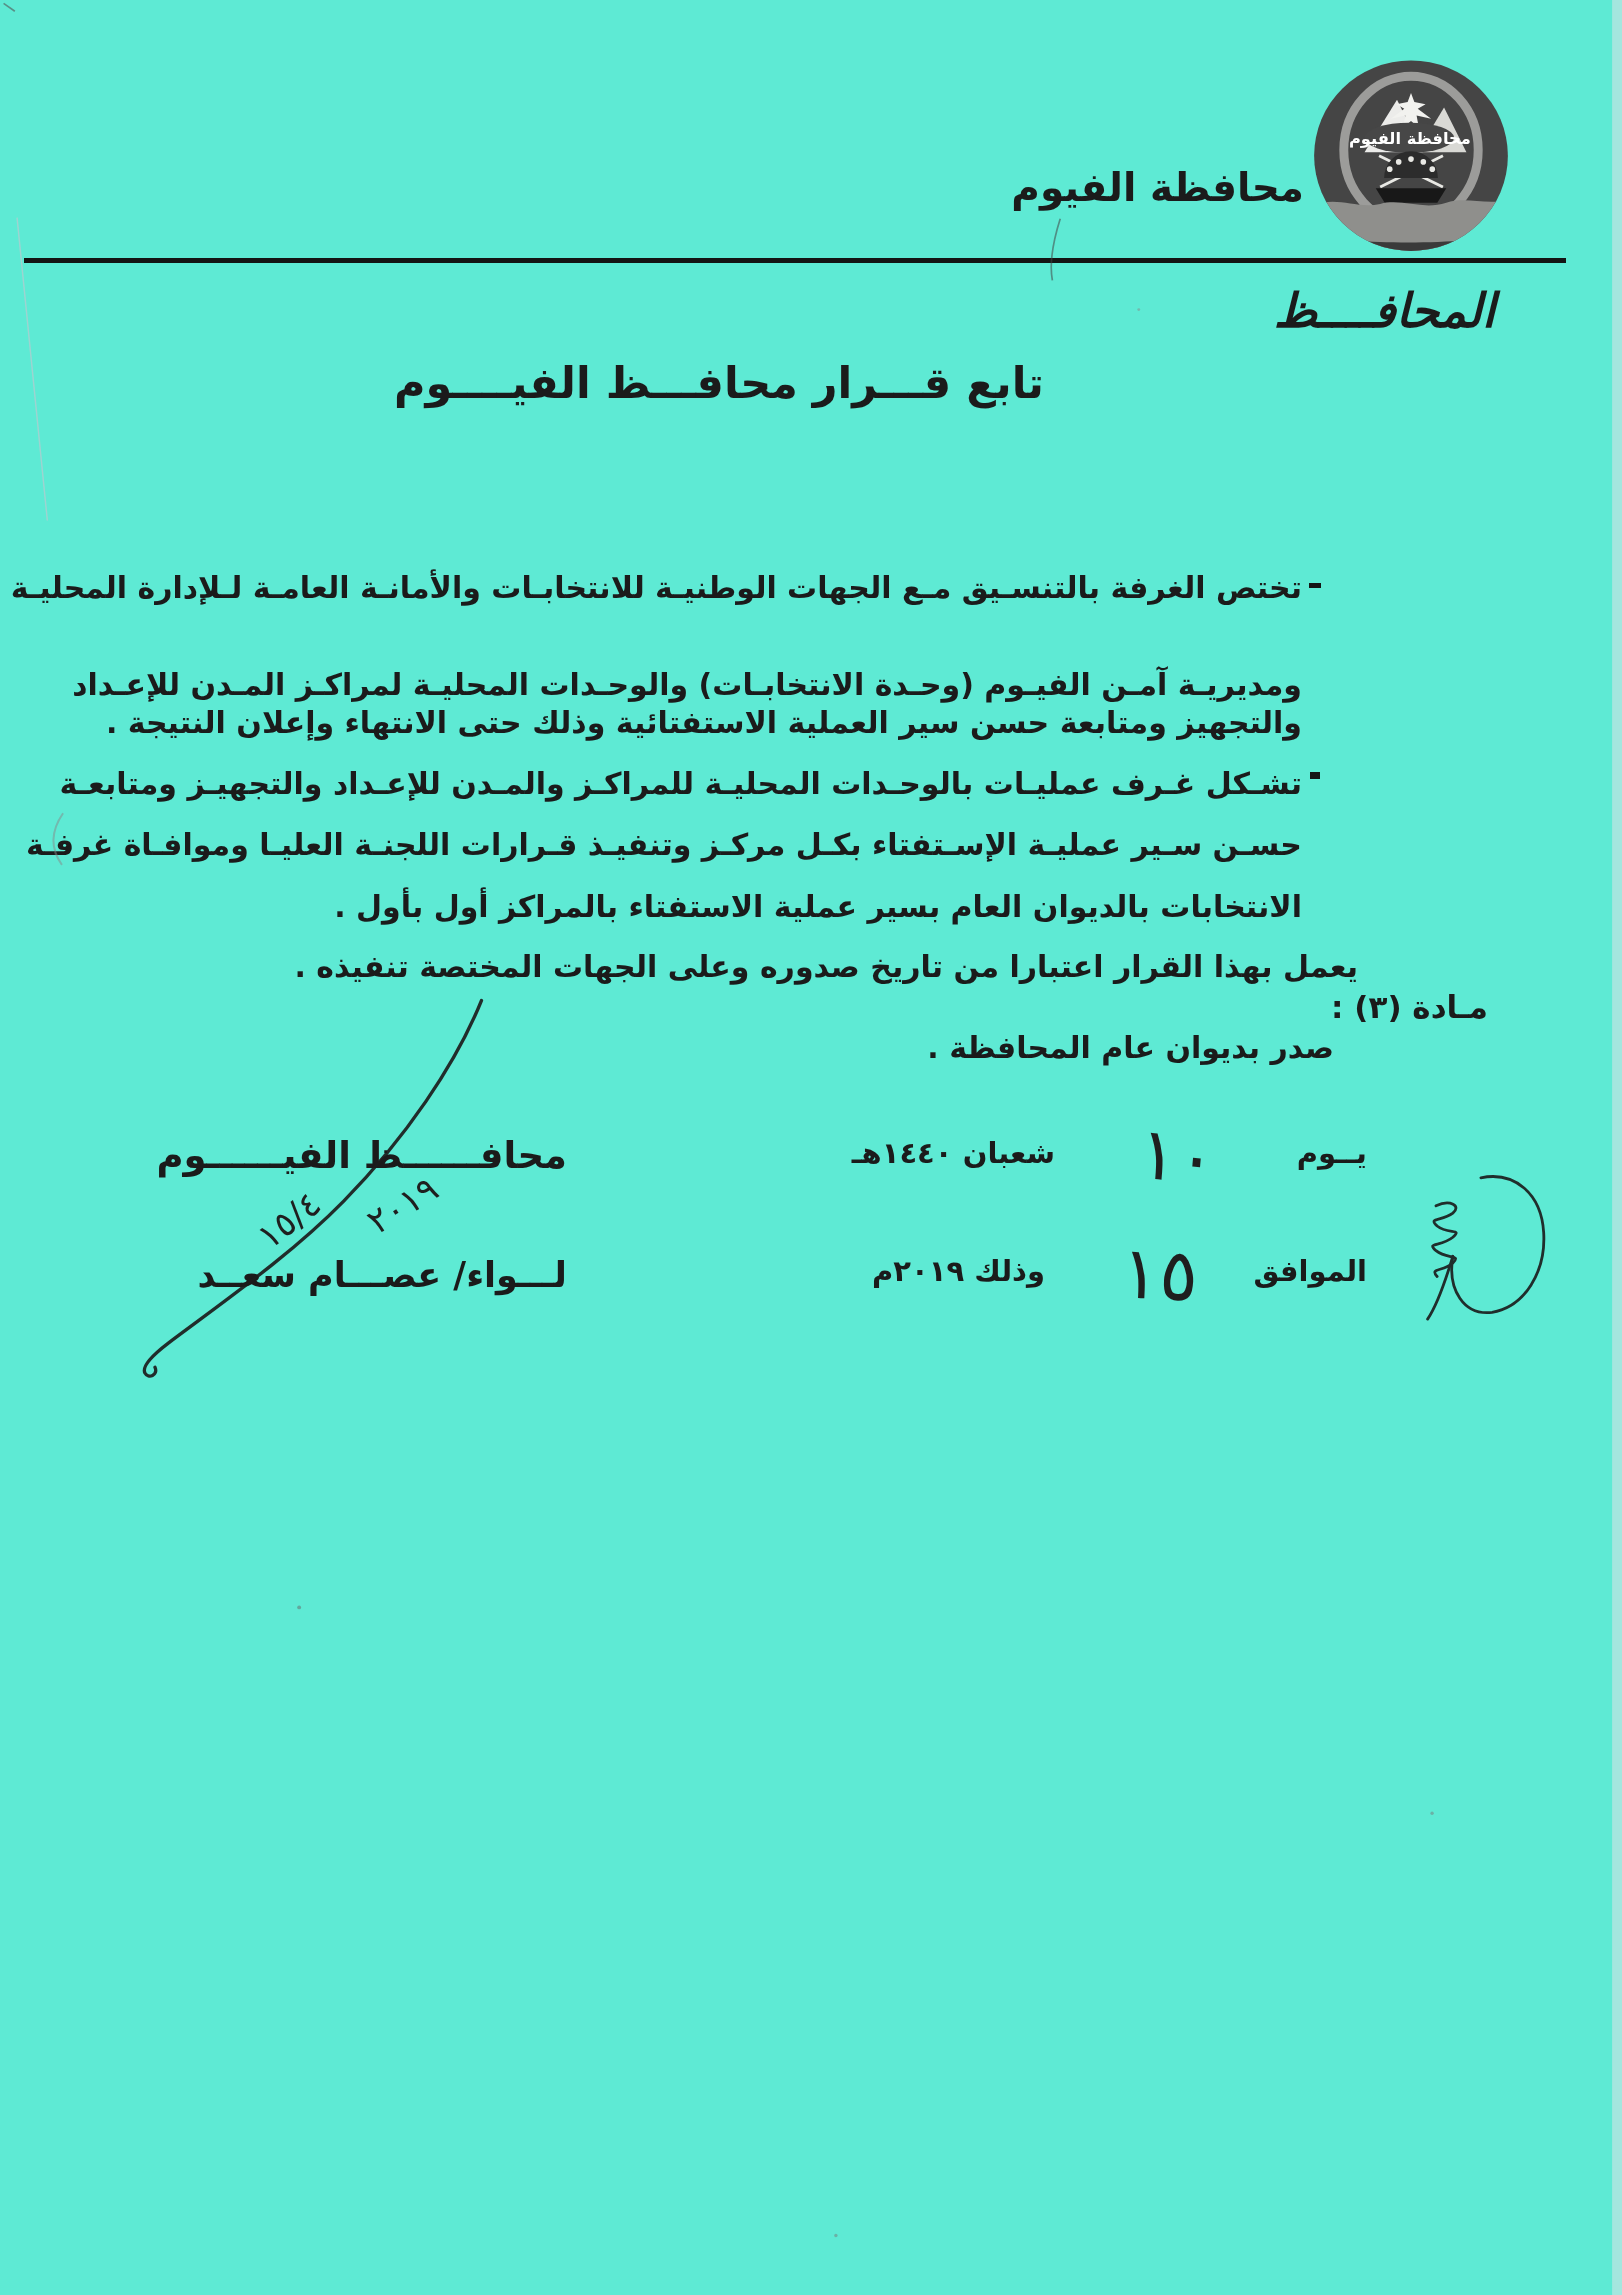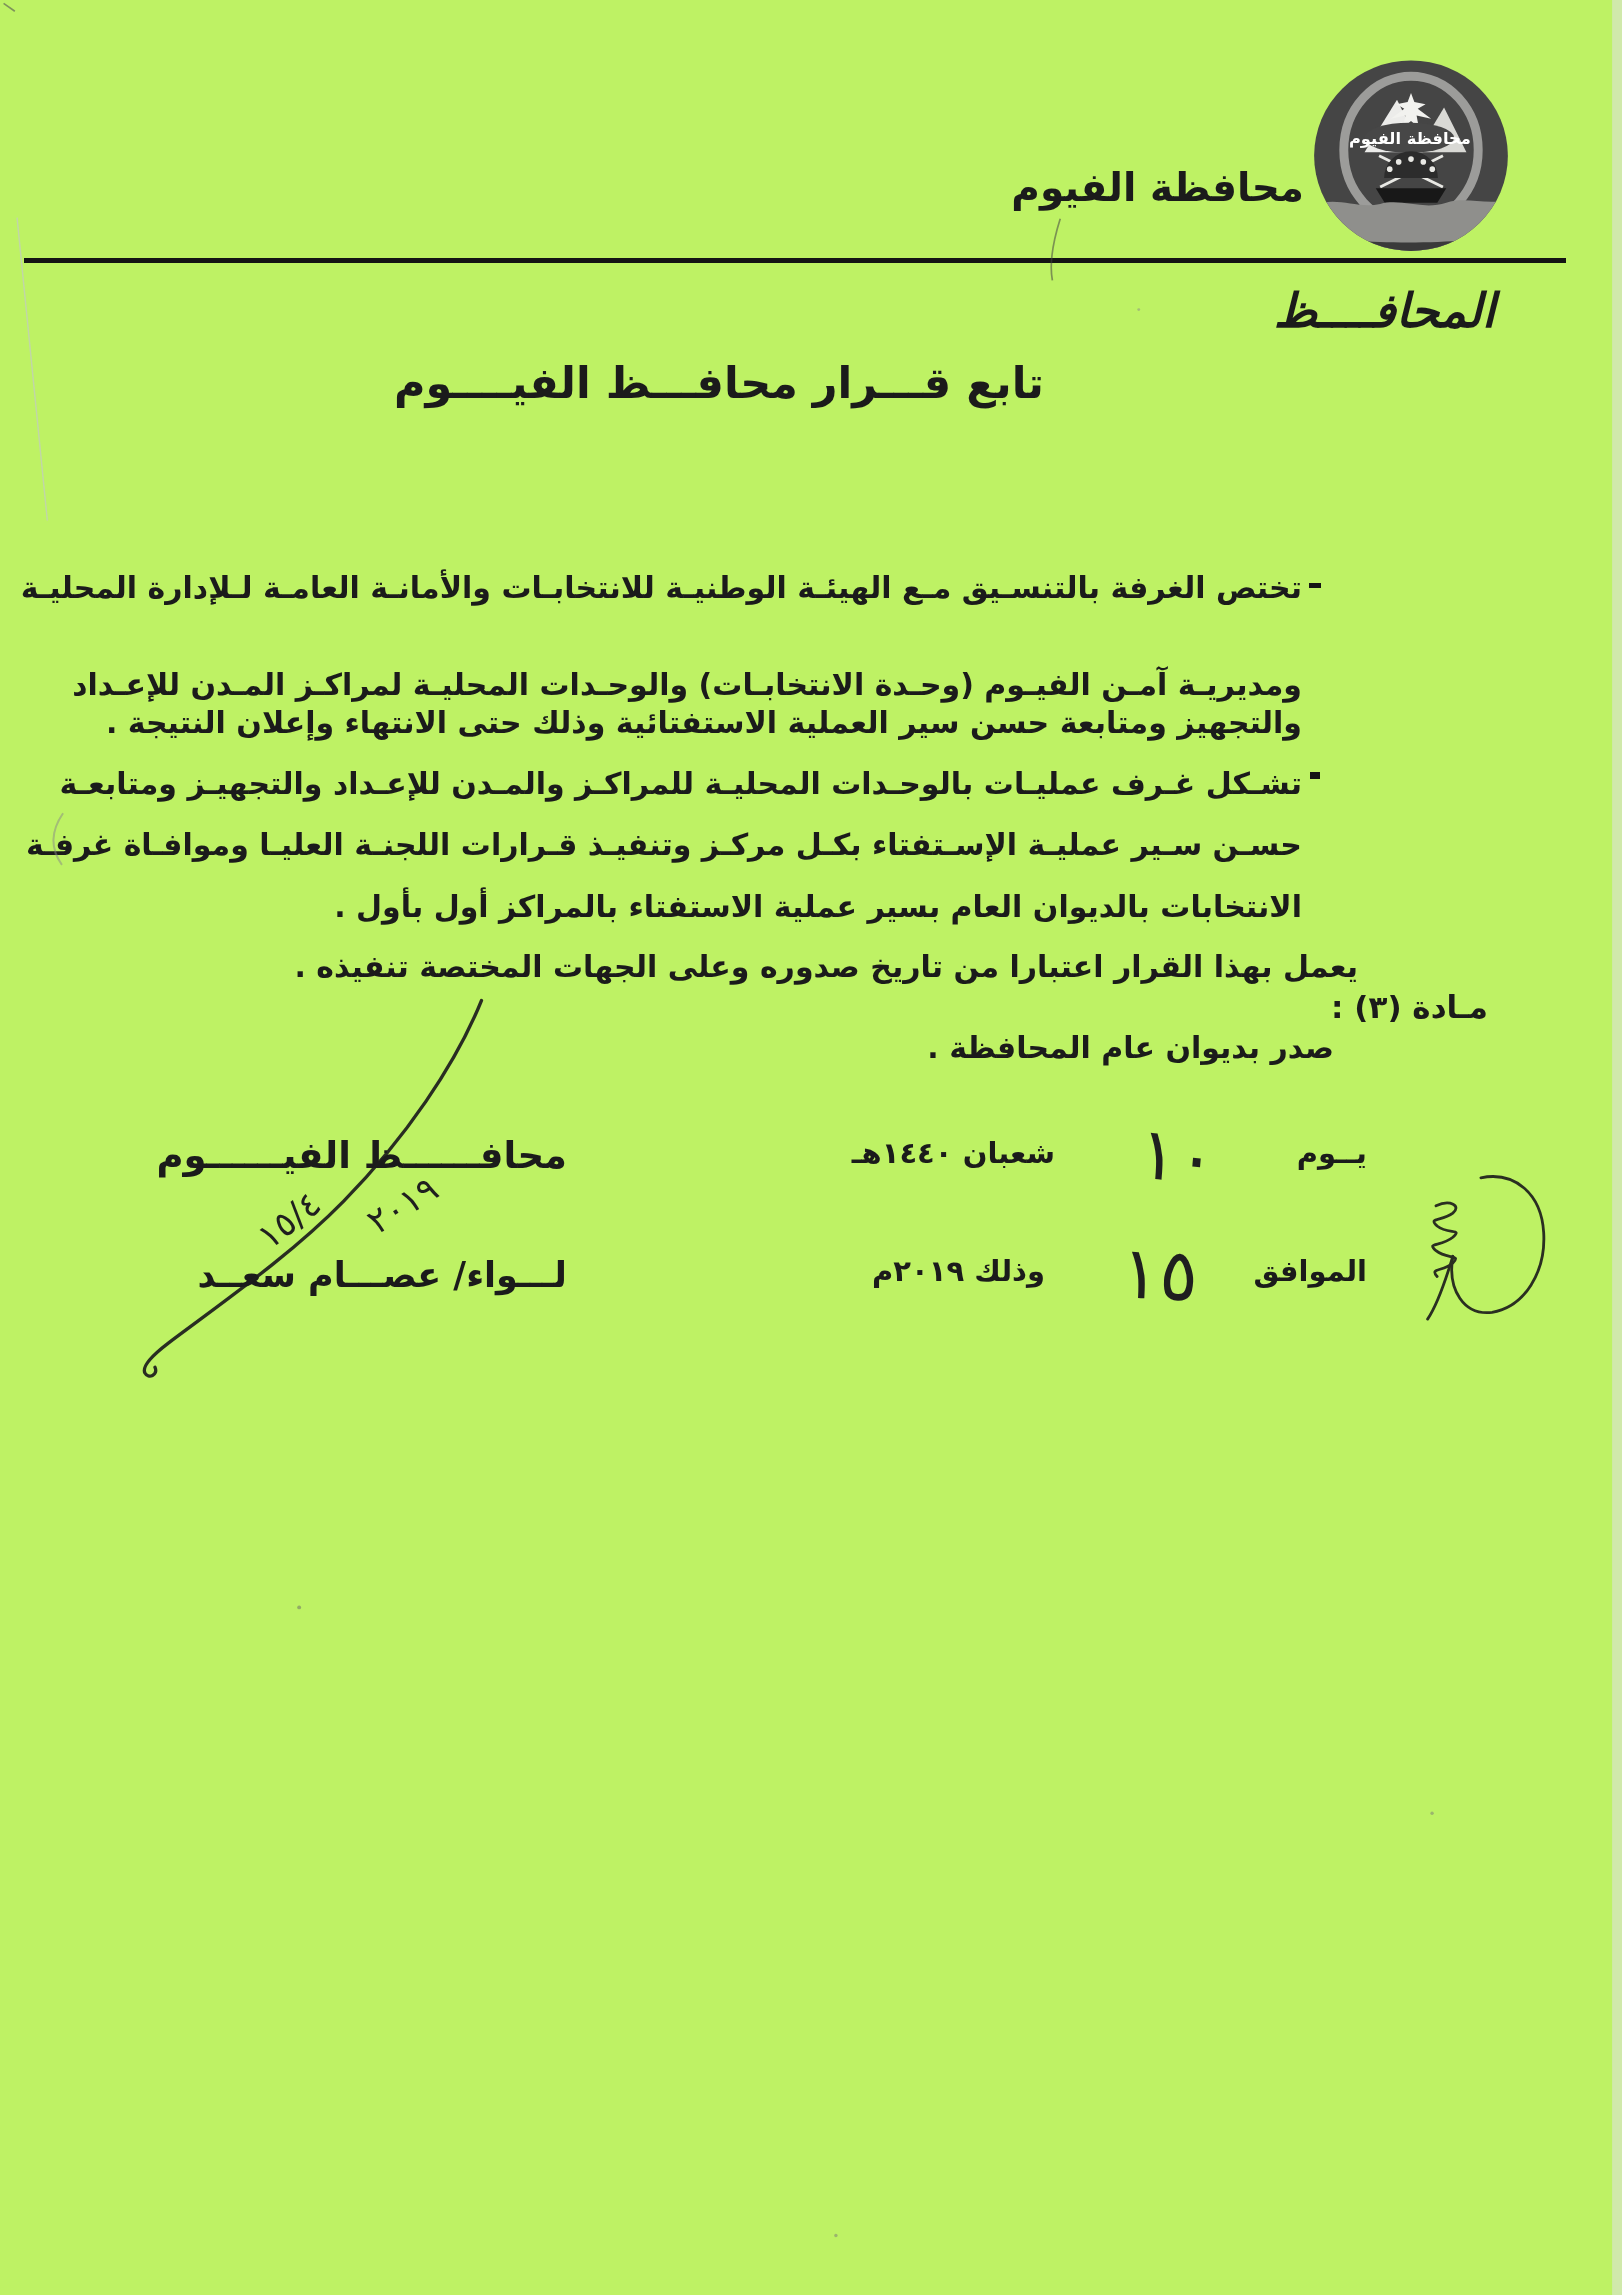--- a/index.html
+++ b/index.html
@@ -1,19 +1,19 @@
 <!DOCTYPE html>
 <html lang="ar" style="font-size:9px"><head>
 <meta charset="utf-8">
 <title>Scanned decree page</title>
 <style>
   html,body{margin:0;padding:0;background:#e8e8e8;}
   .page{
     position:relative; width:1623px; height:2295px;
-    background:#bef264; overflow:hidden;
+    background:#5eead4; overflow:hidden;
     font-family:"DejaVu Sans", sans-serif; color:#1b1b1b;
   }
   .abs{position:absolute;}
   .print{
     font-family:"DejaVu Sans", sans-serif;
     font-weight:700; color:#1b1b1b;
     direction:rtl; unicode-bidi:isolate;
     white-space:nowrap; line-height:1.15;
   }
   .brand{top:166px; right:319px; font-size:39px;}
@@ -80,21 +80,21 @@
     </svg>
   </div>
 
   <div class="abs print brand">محافظة الفيوم</div>
   <div class="abs rule"></div>
   <div class="abs print role">المحافــــظ</div>
 
   <div class="abs print title1">تابع قـــرار محافـــظ الفيــــوم</div>
 
   <div class="abs bullet b1"></div>
-  <div class="abs print bodyline p1l1">تختص الغرفة بالتنسـيق مـع الهيئـة الوطنيـة للانتخابـات والأمانـة العامـة لـلإدارة المحليـة</div>
+  <div class="abs print bodyline p1l1">تختص الغرفة بالتنسـيق مـع الجهات الوطنيـة للانتخابـات والأمانـة العامـة لـلإدارة المحليـة</div>
   <div class="abs print bodyline p1l2">ومديريـة آمـن الفيـوم (وحـدة الانتخابـات) والوحـدات المحليـة لمراكـز المـدن للإعـداد</div>
   <div class="abs print bodyline p1l3">والتجهيز ومتابعة حسن سير العملية الاستفتائية وذلك حتى الانتهاء وإعلان النتيجة .</div>
 
   <div class="abs bullet b2"></div>
   <div class="abs print bodyline p2l1">تشـكل غـرف عمليـات بالوحـدات المحليـة للمراكـز والمـدن للإعـداد والتجهيـز ومتابعـة</div>
   <div class="abs print bodyline p2l2">حسـن سـير عمليـة الإسـتفتاء بكـل مركـز وتنفيـذ قـرارات اللجنـة العليـا وموافـاة غرفـة</div>
   <div class="abs print bodyline p2l3">الانتخابات بالديوان العام بسير عملية الاستفتاء بالمراكز أول بأول .</div>
 
   <div class="abs print art-label">مـادة (٣) :</div>
   <div class="abs print art-text">يعمل بهذا القرار اعتبارا من تاريخ صدوره وعلى الجهات المختصة تنفيذه .</div>

